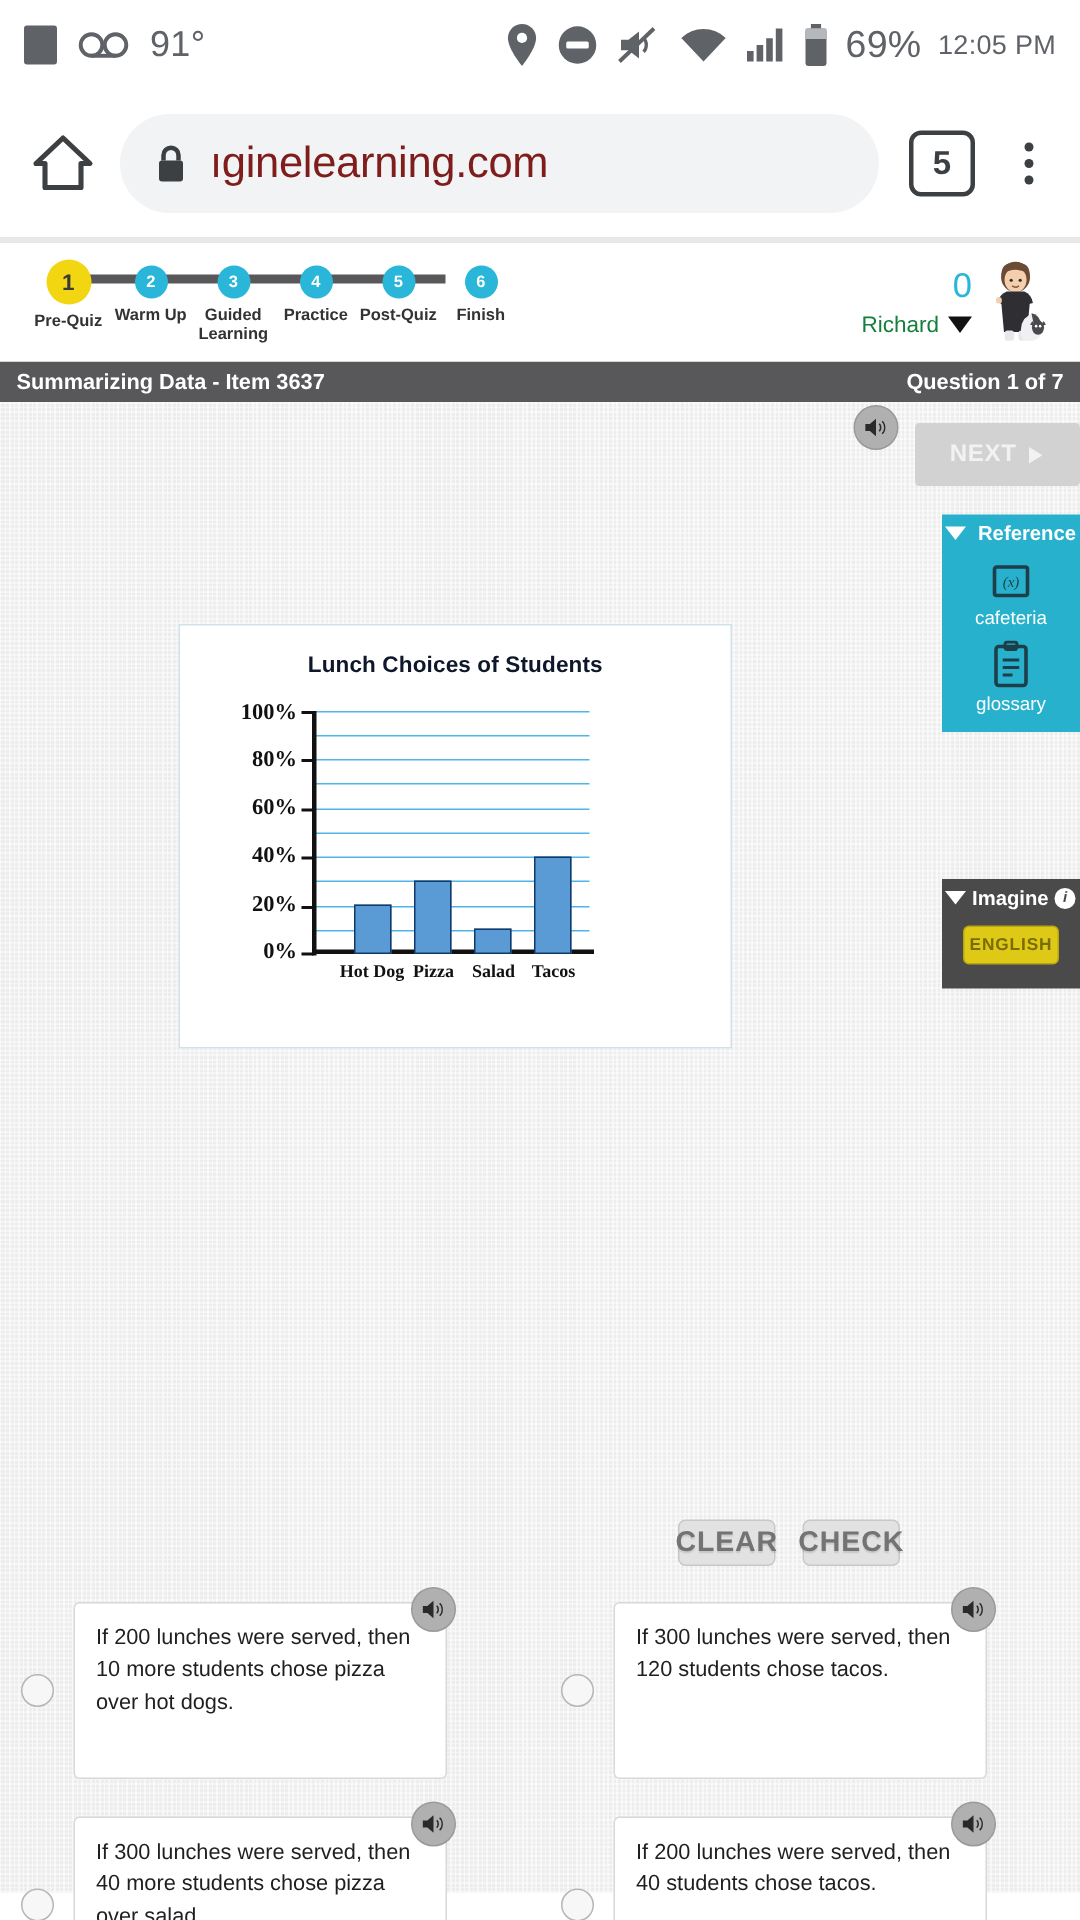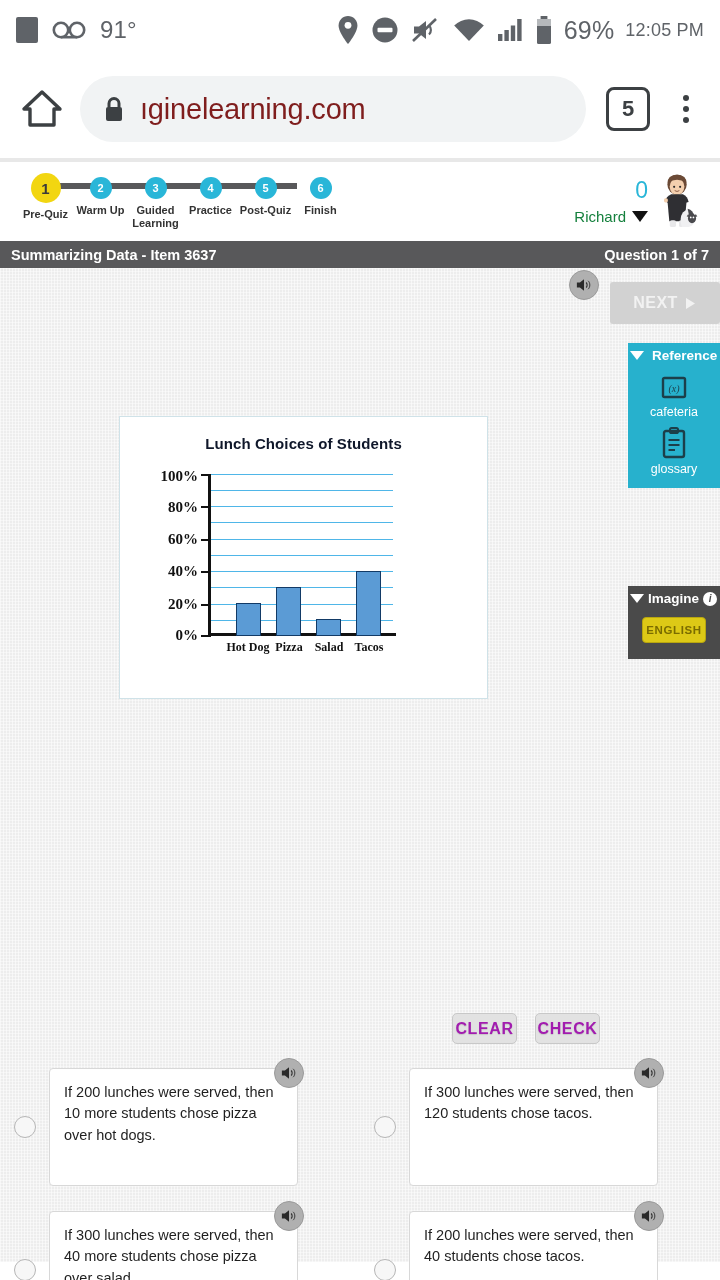--- a/index.html
+++ b/index.html
@@ -192,21 +192,21 @@
   .info-i {
     width: 14px; height: 14px; border-radius:50%; background:#fff; color:#4a4a4a;
     font-size: 10px; font-weight:700; display:flex; align-items:center; justify-content:center;
     font-style: italic; flex: none;
   }
 
   
   .actions { position: absolute; left: 452px; top: 745px; display:flex; gap: 18px; }
   .act-btn {
     width: 65px; height: 31px; background: #e2e2e2; border:1px solid #c8c8c8;
-    border-radius: 5px; color: #a21caf; font-size: 16px; font-weight: 600;
+    border-radius: 5px; color: #737373; font-size: 19px; font-weight: 600;
     display:flex; align-items:center; justify-content:center; letter-spacing: .6px;
     text-shadow: 0 1px 1px rgba(0,0,0,.12);
   }
 
   
   .options { position: absolute; left: 0; top: 800px; width: 100%; }
   .opt-row { display:flex; }
   .opt {
     position: relative; display:flex; align-items:center;
     width: 360px; padding-left: 14px;

